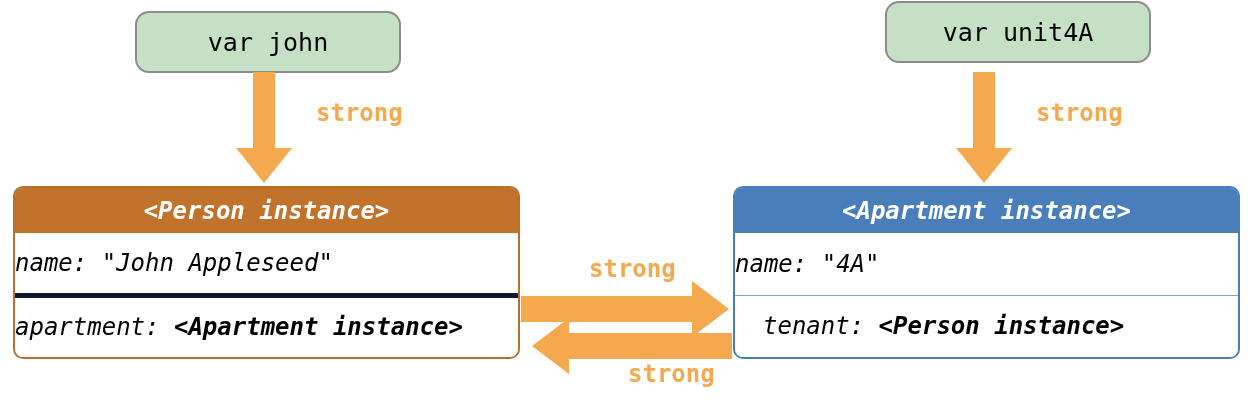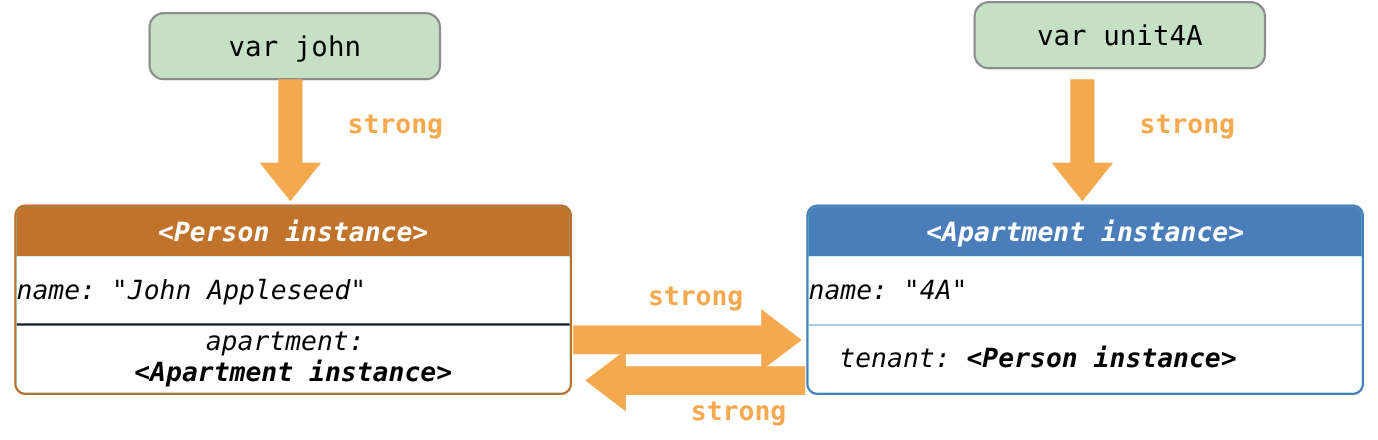--- a/index.html
+++ b/index.html
@@ -73,21 +73,21 @@
     background: #ffffff;
     white-space: pre;
   }
   .instance-box .row .val-bold { font-weight: bold; }
 
   #person-box {
     left: 13px; top: 186px; width: 507px; height: 173px;
     border: 2px solid #b8702a;
   }
   #person-box .hdr { background: #c1732c; }
-  #person-box .row + .row { border-top: 2px solid #0f172a; flex-direction: column; }
+  #person-box .row + .row { border-top: 5px solid #0f172a; }
 
   #apartment-box {
     left: 733px; top: 186px; width: 507px; height: 173px;
     border: 2px solid #4a7ebb;
   }
   #apartment-box .hdr { background: #4a7ebb; }
   #apartment-box .row + .row { border-top: 1px solid #7ba3d4; padding-left: 28px; }
 
   
   #arrow-layer {

